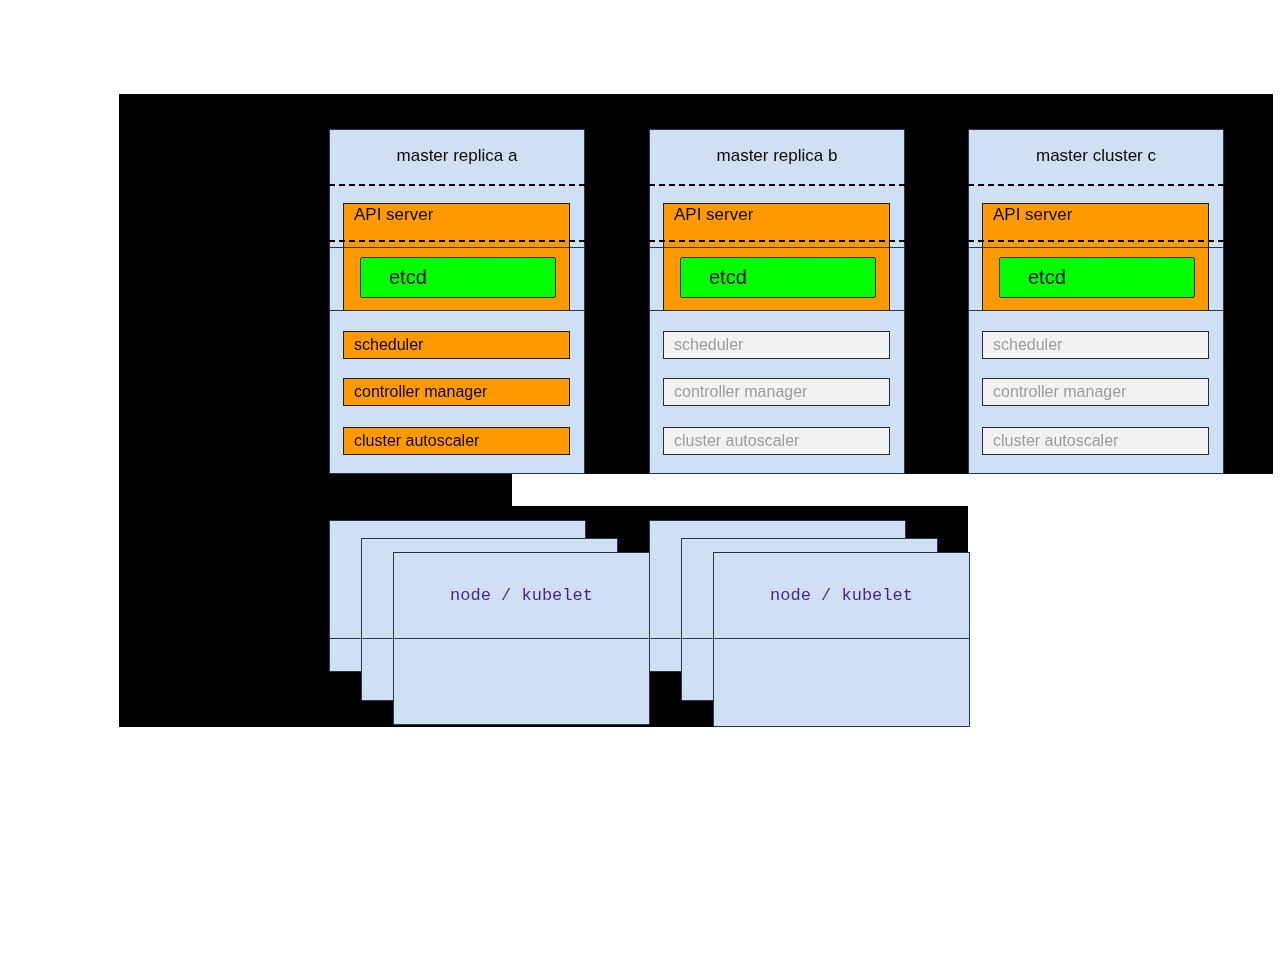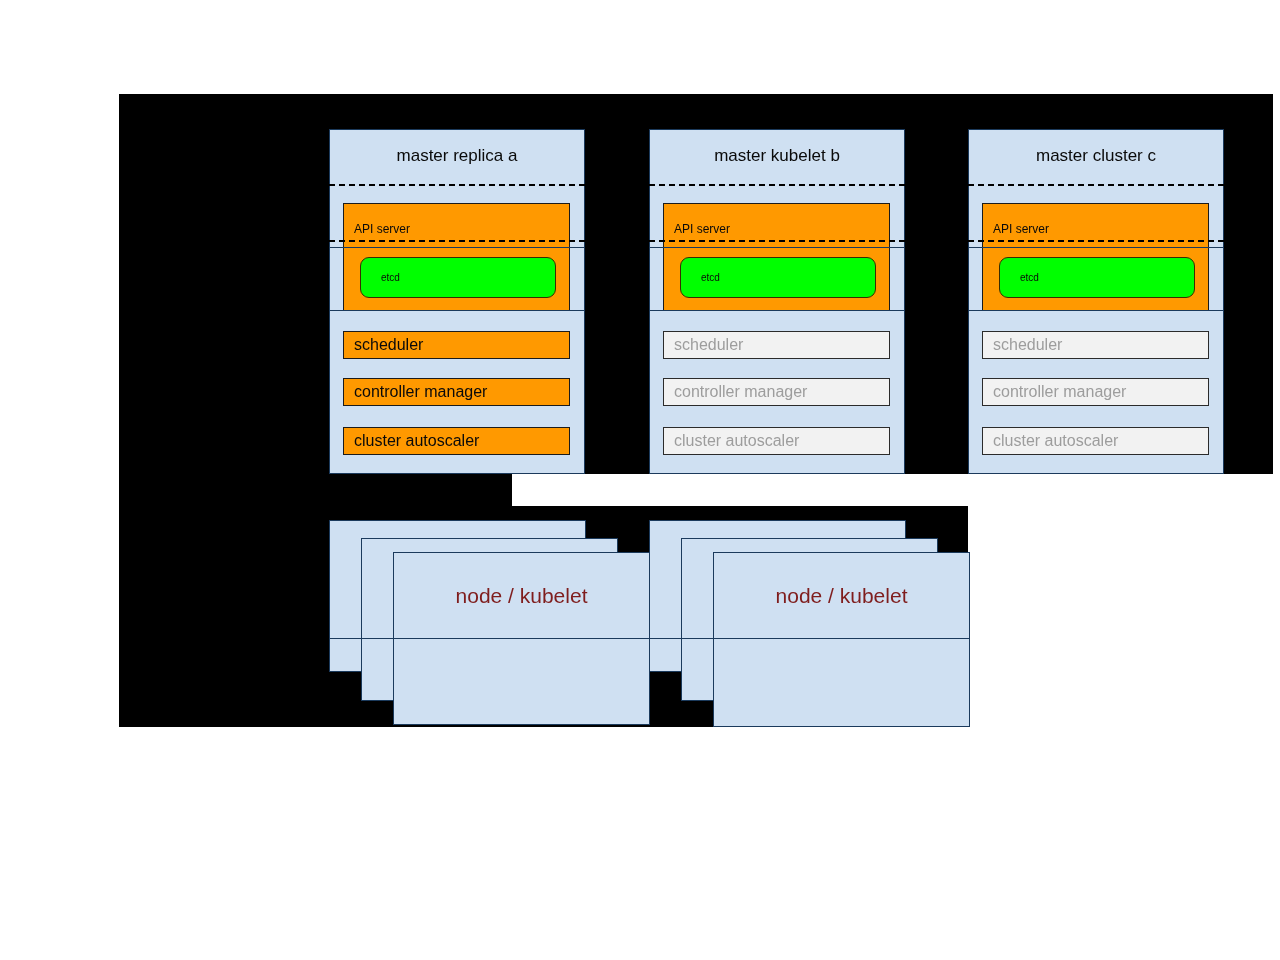--- a/index.html
+++ b/index.html
@@ -22,32 +22,32 @@
   .dashline{position:absolute;border-top:2px dashed #000;height:0;}
 
   
   .orange{position:absolute;background:#ff9900;border:1px solid #1b1b1b;box-sizing:border-box;
      font-size:16px;color:#0a0a0a;padding-left:10px;display:flex;align-items:center;}
   .inactive{position:absolute;background:#f2f2f2;border:1px solid #2b2b2b;box-sizing:border-box;
      font-size:16px;color:#9d9d9d;padding-left:10px;display:flex;align-items:center;}
 
   
   .apiserver{position:absolute;background:#ff9900;border:1px solid #1b1b1b;box-sizing:border-box;}
-  .apiserver-label{position:absolute;left:10px;top:18px;font-size:12px;color:#0a0a0a;}
+  .apiserver-label{position:absolute;left:10px;top:1px;font-size:17px;color:#0a0a0a;}
 
   
-  .etcd{position:absolute;background:#00ff00;border:1px solid #3a2d00;border-radius:9px;
-     box-sizing:border-box;font-size:10px;color:#0a0a0a;padding-left:20px;
+  .etcd{position:absolute;background:#00ff00;border:1px solid #3a2d00;border-radius:2px;
+     box-sizing:border-box;font-size:20px;color:#0a0a0a;padding-left:28px;
      display:flex;align-items:center;}
 
   
   .rule{position:absolute;height:0;border-top:1px solid #1b3a5c;}
 
   .node-label{position:absolute;left:0;right:0;top:0;height:86px;line-height:86px;
-     text-align:center;font-size:21px;color:#7f1d1d;}
+     text-align:center;font-size:17px;color:#4c1d95;font-family:Liberation Mono, monospace;}
 </style>
 </head>
 <body>
 
 <div id="stage">
 
   <div class="blk" style="left:119px;top:94px;width:1154px;height:380px;"></div>
   <div class="blk" style="left:119px;top:474px;width:393px;height:32px;"></div>
   <div class="blk" style="left:119px;top:506px;width:849px;height:221px;"></div>
 
@@ -62,21 +62,21 @@
   <div class="dashline" style="left:329px;top:240px;width:256px;"></div>
   <div class="rule" style="left:329px;top:247px;width:256px;"></div>
   <div class="etcd" style="left:360px;top:257px;width:196px;height:41px;">etcd</div>
   <div class="rule" style="left:329px;top:310px;width:256px;"></div>
 
   <div class="orange" style="left:343px;top:331px;width:227px;height:28px;">scheduler</div>
   <div class="orange" style="left:343px;top:378px;width:227px;height:28px;">controller manager</div>
   <div class="orange" style="left:343px;top:427px;width:227px;height:28px;">cluster autoscaler</div>
 
   <div class="bbox replica" style="left:649px;top:129px;height:345px;">
-    <div class="replica-title">master kubelet b</div>
+    <div class="replica-title">master replica b</div>
   </div>
   <div class="dashline" style="left:649px;top:184px;width:256px;"></div>
 
   <div class="apiserver" style="left:663px;top:203px;width:227px;height:108px;">
     <div class="apiserver-label">API server</div>
   </div>
   <div class="dashline" style="left:649px;top:240px;width:256px;"></div>
   <div class="rule" style="left:649px;top:247px;width:256px;"></div>
   <div class="etcd" style="left:680px;top:257px;width:196px;height:41px;">etcd</div>
   <div class="rule" style="left:649px;top:310px;width:256px;"></div>

